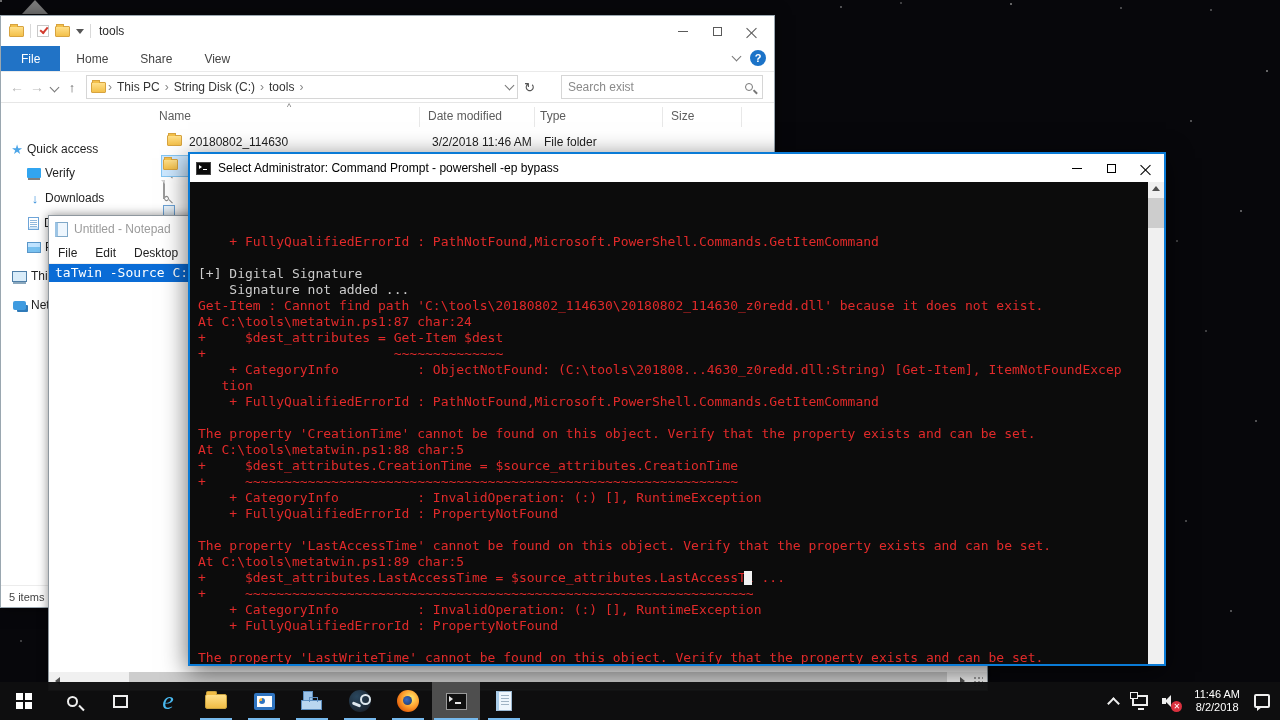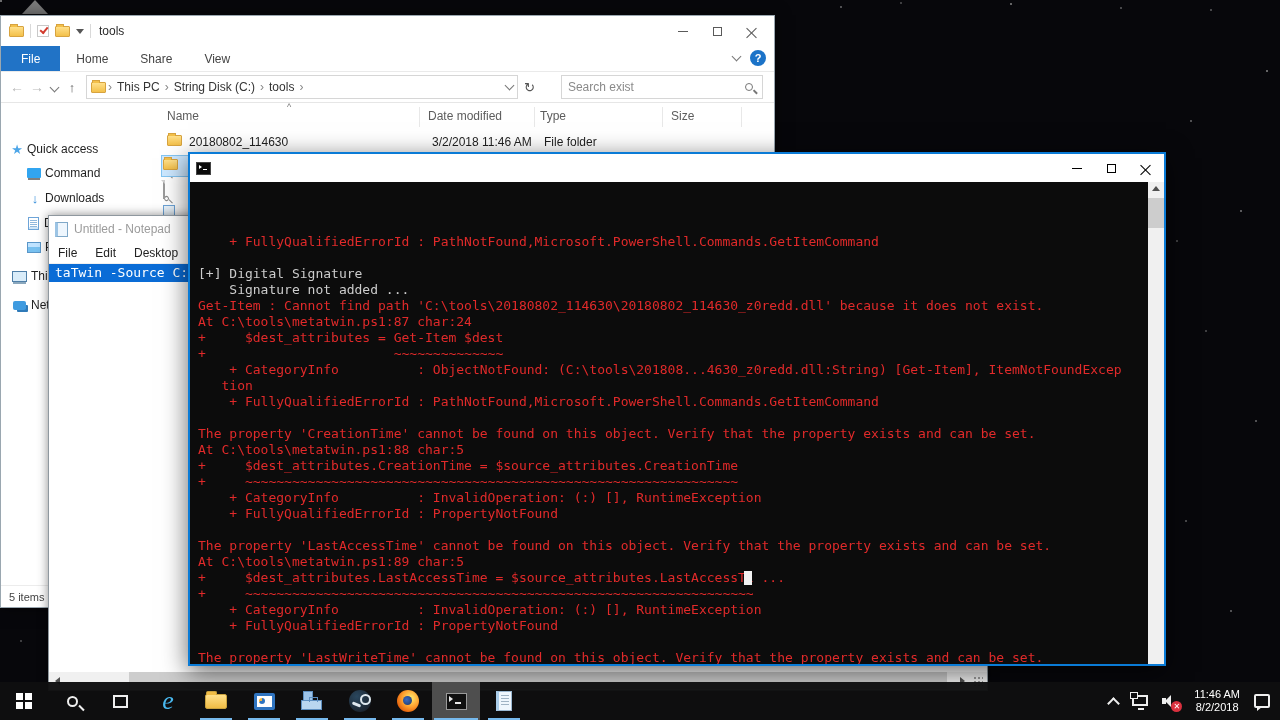--- a/index.html
+++ b/index.html
@@ -235,21 +235,21 @@
       </div>
     </div>
     <div class="ex-body">
       <div class="sidebar">
         <div class="sb-item" style="top:35px;left:6px;">
           <span class="ic-star">★</span>
           <span class="sb-label">Quick access</span>
         </div>
         <div class="sb-item" style="top:59px;left:24px;">
           <i class="ic-desktop"></i>
-          <span class="sb-label">Command</span>
+          <span class="sb-label">Verify</span>
           <i class="pin"></i>
         </div>
         <div class="sb-item" style="top:84px;left:24px;">
           <span class="ic-down">↓</span>
           <span class="sb-label">Downloads</span>
           <i class="pin"></i>
         </div>
         <div class="sb-item" style="top:109px;left:24px;">
           <i class="ic-doc"></i>
           <span class="sb-label">Documents</span>
@@ -264,21 +264,21 @@
           <span class="sb-label">This PC</span>
         </div>
         <div class="sb-item" style="top:191px;left:10px;">
           <i class="ic-net"></i>
           <span class="sb-label">Network</span>
         </div>
       </div>
       <div class="filelist">
         <div class="cols">
           <span class="sortmark">^</span>
-          <span class="col-h" style="left:8px;text-align:right;">Name</span>
+          <span class="col-h" style="left:0;text-align:right;">Name</span>
           <span class="col-h" style="left:269px;">Date modified</span>
           <span class="col-h" style="left:381px;">Type</span>
           <span class="col-h" style="left:512px;">Size</span>
           <i class="colsep" style="left:260px;"></i>
           <i class="colsep" style="left:375px;"></i>
           <i class="colsep" style="left:503px;"></i>
           <i class="colsep" style="left:582px;"></i>
         </div>
         <div class="sel-box"></div>
         <div class="frow">
@@ -315,20 +315,21 @@
       <i class="np-arrow np-left"></i>
       <div class="np-thumb"></div>
       <i class="np-arrow np-right"></i>
     </div>
     <div class="np-grip"></div>
   </section>
 
   <section id="cmd">
     <div class="cmd-title">
       <i class="cmd-ic"></i>
+      <span class="cmd-title-text">Select Administrator: Command Prompt - powershell  -ep bypass</span>
       <div class="cmd-ctrls">
         <div class="winbtn">
             <div class="g-min" style="background:#000;"></div>
           </div>
         <div class="winbtn">
             <div class="g-max" style="border-color:#000;"></div>
           </div>
         <div class="winbtn">
             <div class="g-close">
               <i style="background:#000;"></i>

